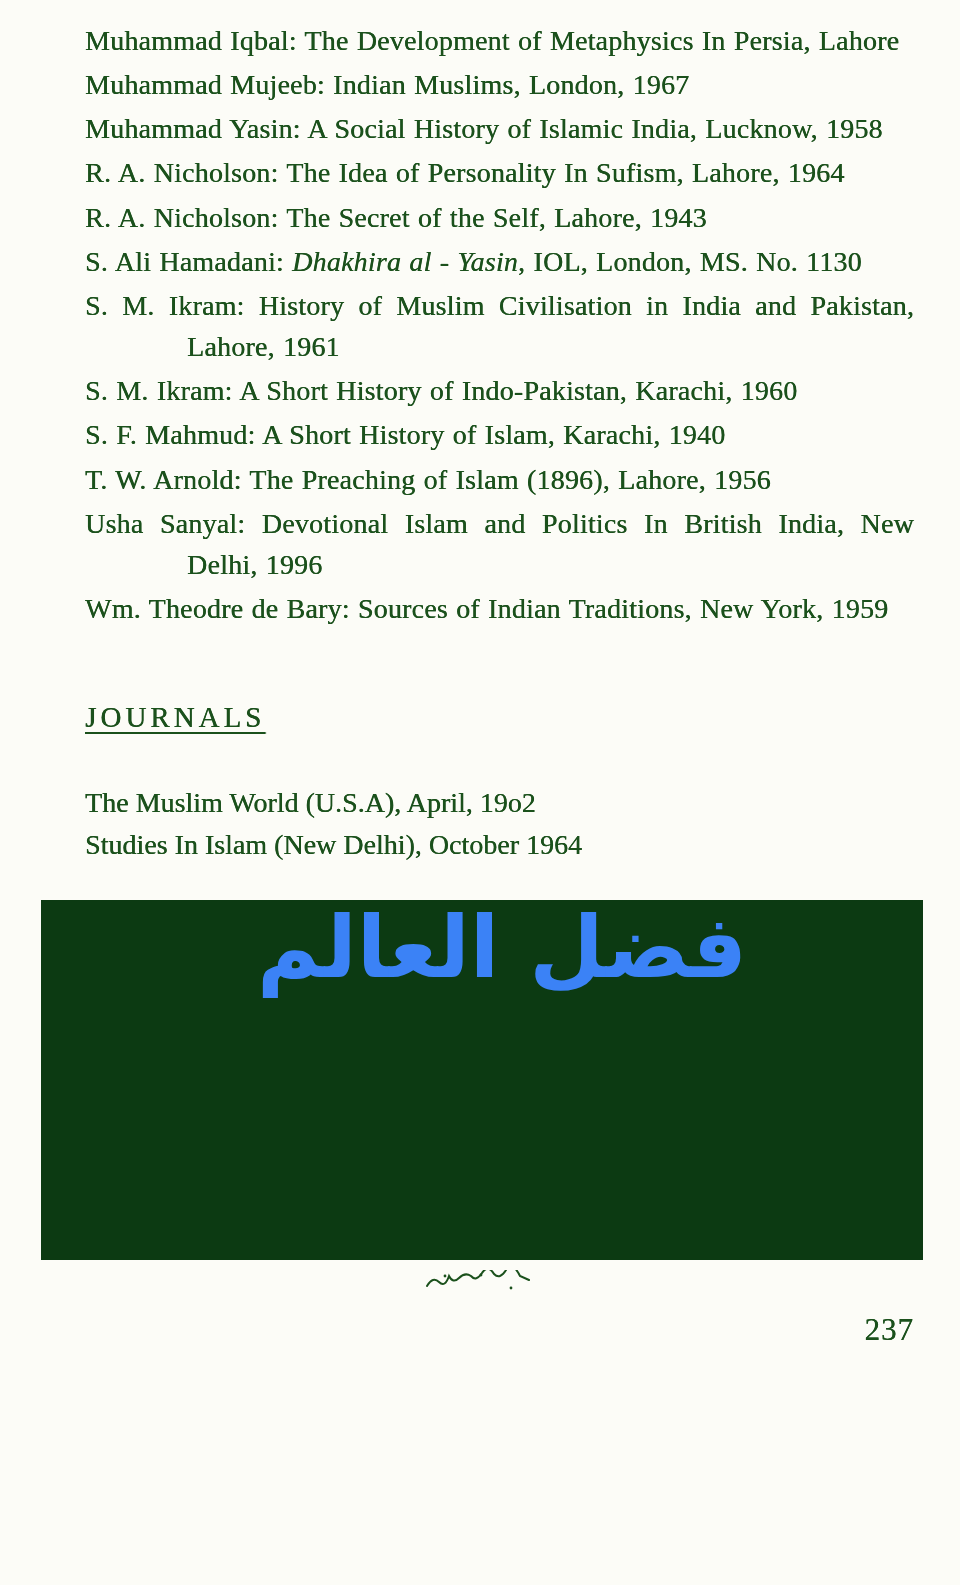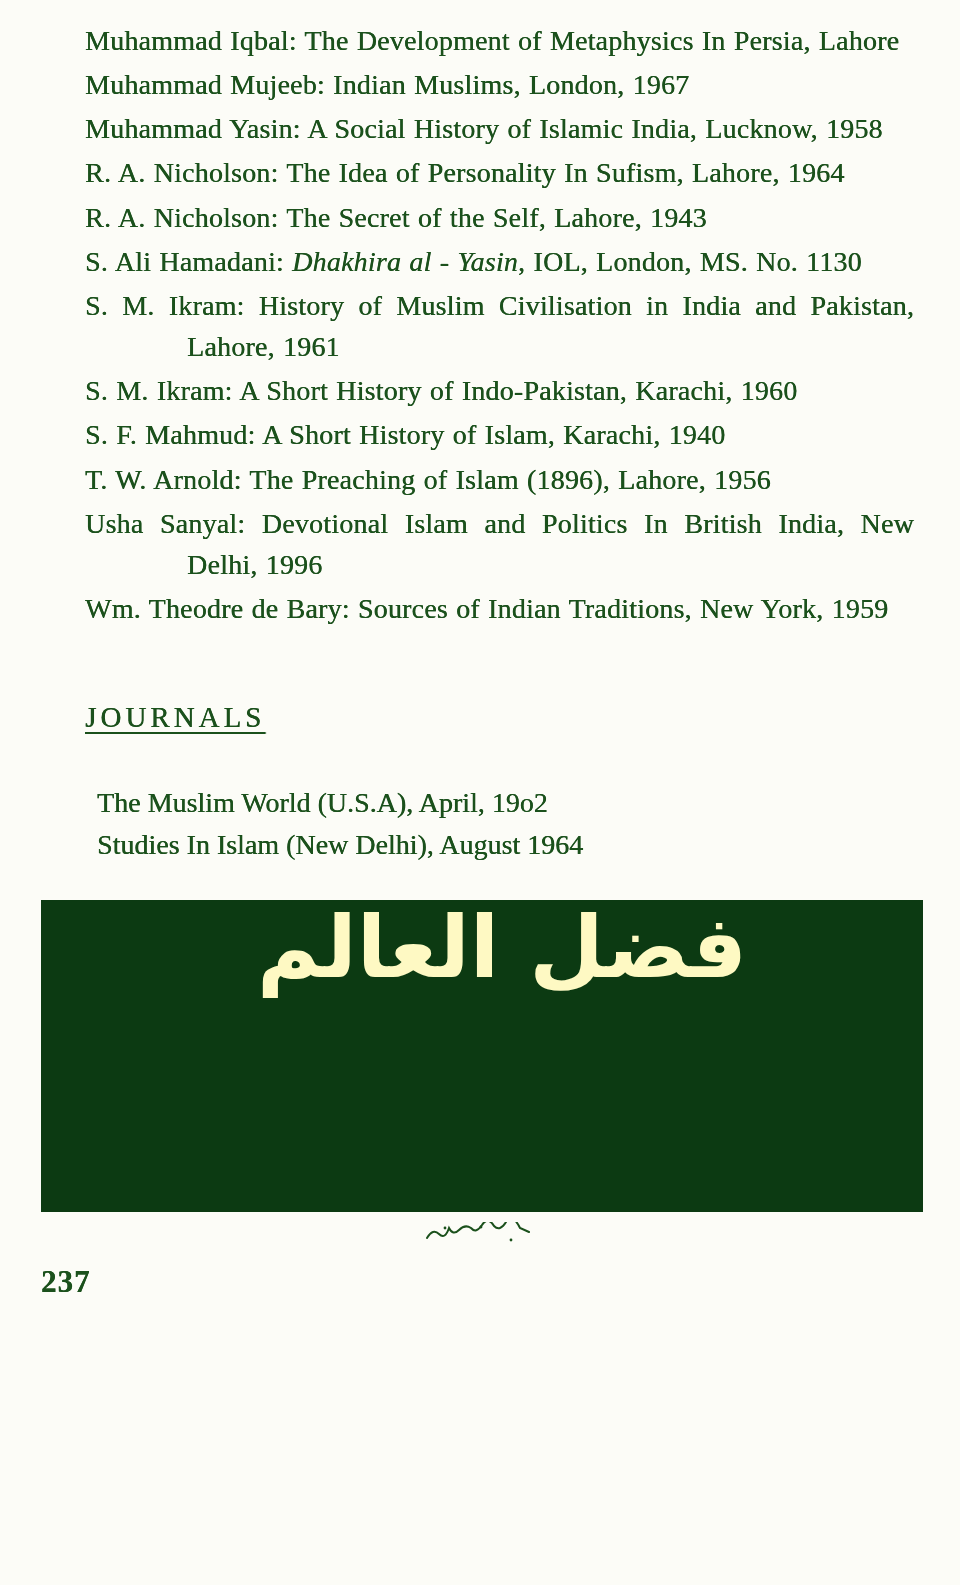--- a/index.html
+++ b/index.html
@@ -37,34 +37,34 @@
   
   .journals-heading{
     margin-top:72px;
     text-align:left;
     font-size:29px;
     letter-spacing:4px;
     text-decoration:underline;
     text-underline-offset:5px;
     text-shadow:0.4px 0 0 currentColor;
   }
-  .journal-list{margin-top:48px;margin-left:12px;}
+  .journal-list{margin-top:48px;}
   .journal-item{
     font-size:28px;
     line-height:1.5;
     text-shadow:0.35px 0 0 currentColor;
   }
   
   .callig-panel{
     margin:34px auto 0;
     margin-left:-44px; 
     width:882px;
-    height:312px;
+    height:360px;
     background:var(--panel);
-    color:#fef9c3;
+    color:#3b82f6;
     display:flex;
     flex-direction:column;
     align-items:center;
     justify-content:flex-start;
     direction:rtl;
     overflow:hidden;
   }
   .callig-line1{
     font-family:"DejaVu Sans", sans-serif;
     font-weight:bold;
@@ -79,25 +79,25 @@
     line-height:1.2;
     white-space:nowrap;
     margin-top:14px;
   }
   .scribble-row{
     text-align:center;
     margin-top:10px;
     margin-left:-44px;
   }
   .page-number{
-    text-align:left;
+    text-align:right;
     margin-top:16px;
     margin-left:-44px;
     font-size:31px;
-    font-weight:bold;
+    font-weight:normal;
     letter-spacing:1px;
     text-shadow:0.3px 0 0 currentColor;
   }
 </style>
 </head>
 <body>
 
 <div class="page">
 
   <div class="biblio">
@@ -112,21 +112,21 @@
       <div class="entry"><span>S. F. Mahmud: A Short History of Islam, Karachi, 1940</span></div>
       <div class="entry"><span>T. W. Arnold: The Preaching of Islam (1896), Lahore, 1956</span></div>
       <div class="entry"><span>Usha Sanyal: Devotional Islam and Politics In British India, New Delhi, 1996</span></div>
       <div class="entry"><span>Wm. Theodre de Bary: Sources of Indian Traditions, New York, 1959</span></div>
     </div>
 
   <div class="journals-heading">JOURNALS</div>
 
   <div class="journal-list">
       <div class="journal-item">The Muslim World (U.S.A), April, 19o2</div>
-      <div class="journal-item">Studies In Islam (New Delhi), August 1964</div>
+      <div class="journal-item">Studies In Islam (New Delhi), October 1964</div>
     </div>
 
   <div class="callig-panel">
     <div class="callig-line1">فضل العالم</div>
   </div>
 
   <div class="scribble-row">
     <svg width="110" height="22" viewBox="0 0 110 22" aria-hidden="true">
       <path d="M4 16 q6 -10 12 -4 t10 -6 q4 8 10 2 t12 -2 q5 6 11 -3 t12 1 q6 6 12 -4 t14 6 l9 4" fill="none" stroke="#1b511c" stroke-width="2" stroke-linecap="round"></path>
       <circle cx="22" cy="6" r="1.4" fill="#1b511c"></circle>

